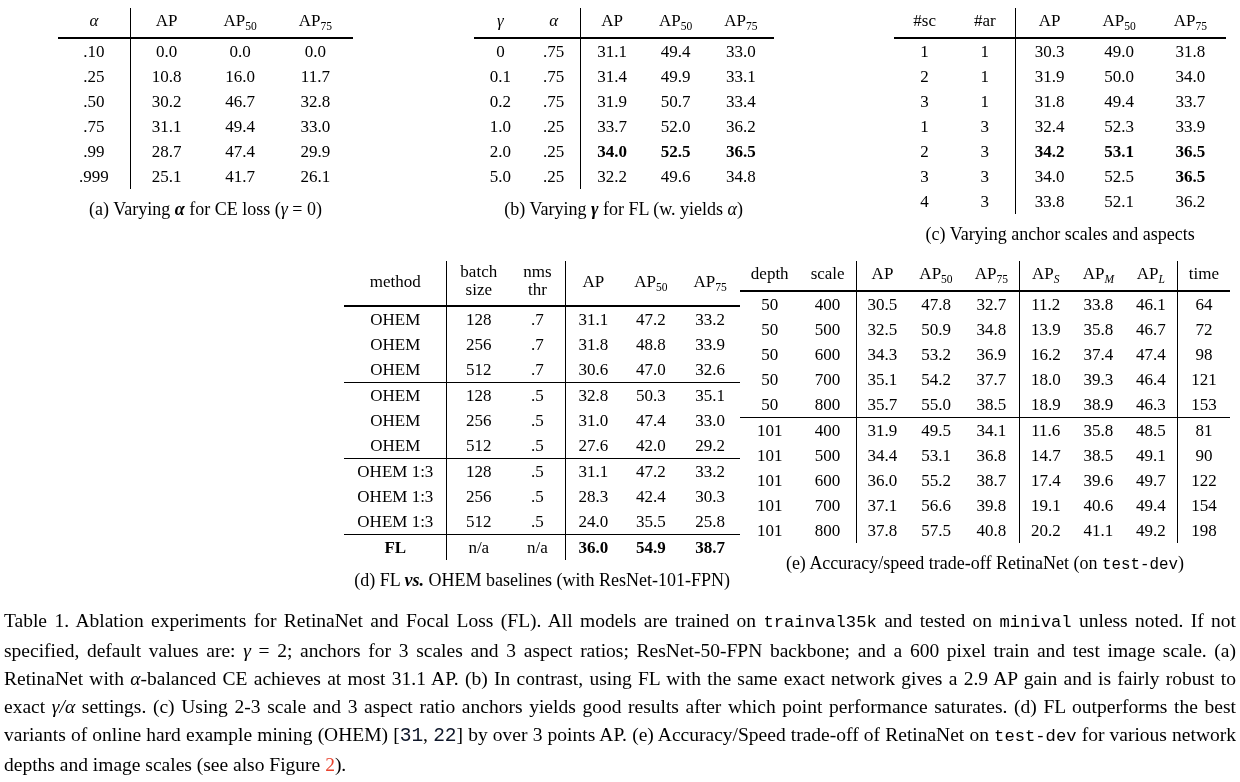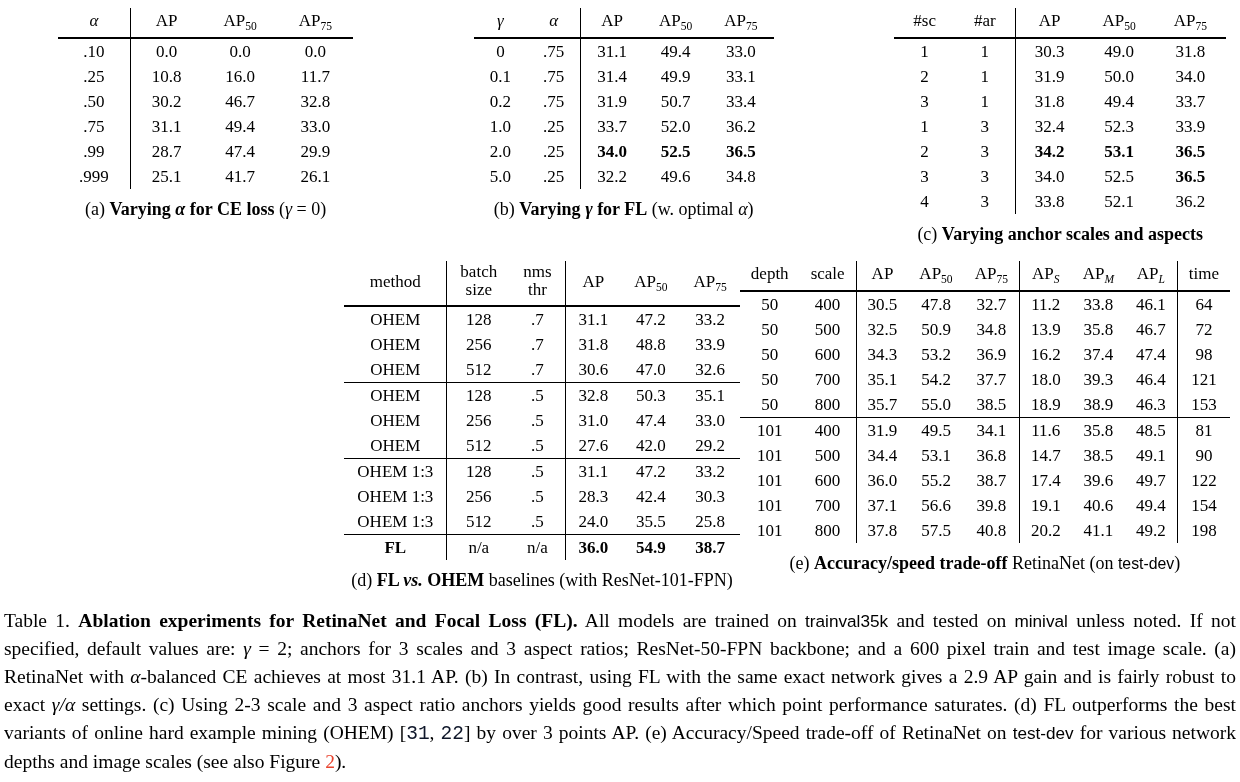--- a/index.html
+++ b/index.html
@@ -29,24 +29,24 @@
   .tbl-c th,.tbl-c td{padding-left:19px;padding-right:19px;}
   .tbl-d th,.tbl-d td{padding-left:13px;padding-right:13px;}
   .tbl-e th,.tbl-e td{padding-left:11px;padding-right:11px;}
   figcaption{
     margin-top:9px;font-size:18px;line-height:22px;text-align:center;white-space:nowrap;
   }
   .main-caption{
     margin:16px 4px 0 4px;font-size:19.5px;line-height:28px;text-align:justify;
   }
   .seg-plain{}
-  .seg-bold{font-weight:bold;margin-top:42px;}
+  .seg-bold{font-weight:normal;margin-top:42px;}
   .seg-italic{font-style:italic;}
   .seg-bolditalic{font-weight:bold;font-style:italic;}
-  .seg-mono{font-family:Liberation Sans, sans-serif;font-size:0.88em;}
+  .seg-mono{font-family:Liberation Mono, monospace;font-size:0.88em;}
   .seg-green{color:#0f172a;font-family:Liberation Mono, monospace;}
   .seg-red{color:#e8432e;}
 </style>
 </head>
 <body>
 
 <div class="page">
 
   <div class="row row-top">
     <figure>
@@ -149,21 +149,21 @@
             </tr>
             <tr>
               <td>5.0</td>
               <td class="vr">.25</td>
               <td>32.2</td>
               <td>49.6</td>
               <td>34.8</td>
             </tr>
           </tbody>
         </table>
-      <figcaption><span class="seg-plain">(b) </span><span class="seg-bold">Varying </span><span class="seg-bolditalic">γ</span><span class="seg-bold"> for FL</span><span class="seg-plain"> (w. optimal </span><span class="seg-italic">α</span><span class="seg-plain">)</span></figcaption>
+      <figcaption><span class="seg-plain">(b) </span><span class="seg-bold">Varying </span><span class="seg-bolditalic">γ</span><span class="seg-bold"> for FL</span><span class="seg-plain"> (w. yields </span><span class="seg-italic">α</span><span class="seg-plain">)</span></figcaption>
     </figure>
     <figure>
       <table class="tbl-c">
           <thead>
             <tr>
               <th><span>#sc</span></th>
               <th class="vr"><span>#ar</span></th>
               <th><span>AP</span></th>
               <th><span>AP</span><sub>50</sub></th>
               <th><span>AP</span><sub>75</sub></th>

